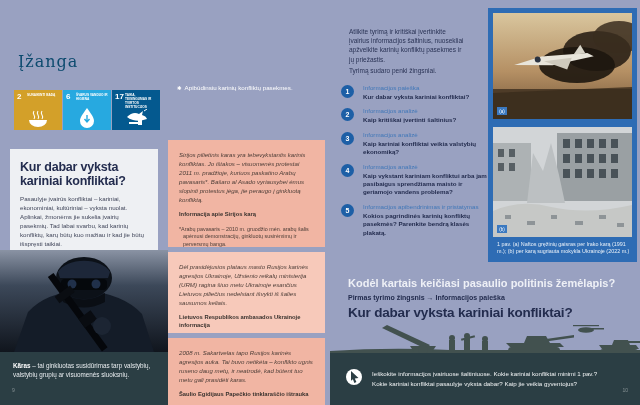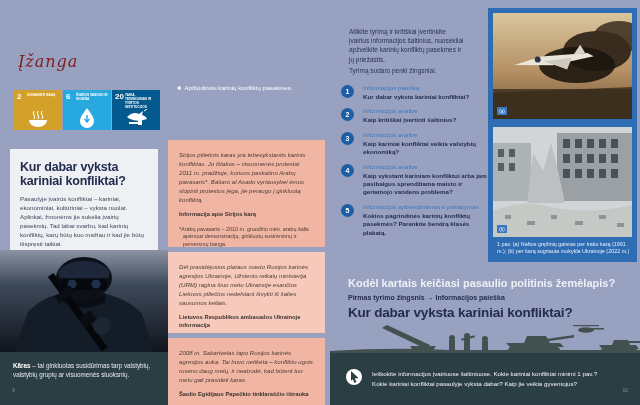--- a/index.html
+++ b/index.html
@@ -7,21 +7,21 @@
   #app {
     position:relative; width:640px; height:405px; overflow:hidden;
     background:#99a1c1;
     font-family:"Liberation Sans", sans-serif;
     -webkit-font-smoothing:antialiased;
   }
   
   .left-title { position:absolute; left:18px; top:10px; width:300px;
     font-size:14.5px; line-height:1.3; font-weight:bold; color:#fff; letter-spacing:.1px; }
   .subtitle { position:absolute; left:18px; top:52px; font-family:"DejaVu Serif", serif;
-    font-style:italic; font-size:16px; color:#7f1d1d; letter-spacing:1px; }
+    font-size:16px; color:#0c4a6e; letter-spacing:1px; }
   .sdg-row { position:absolute; left:14px; top:90px; display:flex; gap:1px; }
   .sdg { width:48px; height:40px; position:relative; color:#fff; overflow:hidden; }
   .sdg-2 { background:#d3a029; } .sdg-6 { background:#27a9e0; } .sdg-16 { background:#04598f; }
   .sdg-num { position:absolute; left:3px; top:2px; font-size:8px; font-weight:bold; }
   .sdg-label { position:absolute; left:13px; top:4px; right:2px; font-size:3.2px;
     line-height:1.2; font-weight:bold; text-transform:uppercase; }
   .sdg-glyph { position:absolute; left:50%; bottom:2px; transform:translateX(-50%); }
   .objective { position:absolute; left:177px; top:84px; font-size:6.2px; color:#fff;
     white-space:nowrap; }
   .objective .star { margin-right:3px; font-size:5.5px; }
@@ -94,21 +94,21 @@
     </div>
     <div class="sdg sdg-6">
       <span class="sdg-num">6</span>
       <span class="sdg-label">Švarus vanduo ir higiena</span>
       <svg class="sdg-glyph" width="18" height="20" viewBox="0 0 18 20">
         <path d="M9 0 C13 6 16 9 16 13 A7 7 0 0 1 2 13 C2 9 5 6 9 0 Z" fill="#fff"></path>
         <path d="M9 7 L9 13 M6.5 11 L9 14 L11.5 11" stroke="#27a9e0" stroke-width="1.4" fill="none"></path>
       </svg>
     </div>
     <div class="sdg sdg-16">
-      <span class="sdg-num">20</span>
+      <span class="sdg-num">17</span>
       <span class="sdg-label">Taika, teisingumas ir tvirtos institucijos</span>
       <svg class="sdg-glyph" width="26" height="19" viewBox="0 0 26 19">
         <path d="M4 8 Q10 2 16 5 L20 2 L19 6 Q23 7 24 10 Q16 13 10 11 Q6 10 4 8 Z" fill="#fff"></path>
         <path d="M21 2 l3 -2" stroke="#fff" stroke-width="1"></path>
         <rect x="6" y="13" width="12" height="2" fill="#fff"></rect>
         <rect x="15" y="11" width="4" height="5" fill="#fff"></rect>
       </svg>
     </div>
   </div>
 

